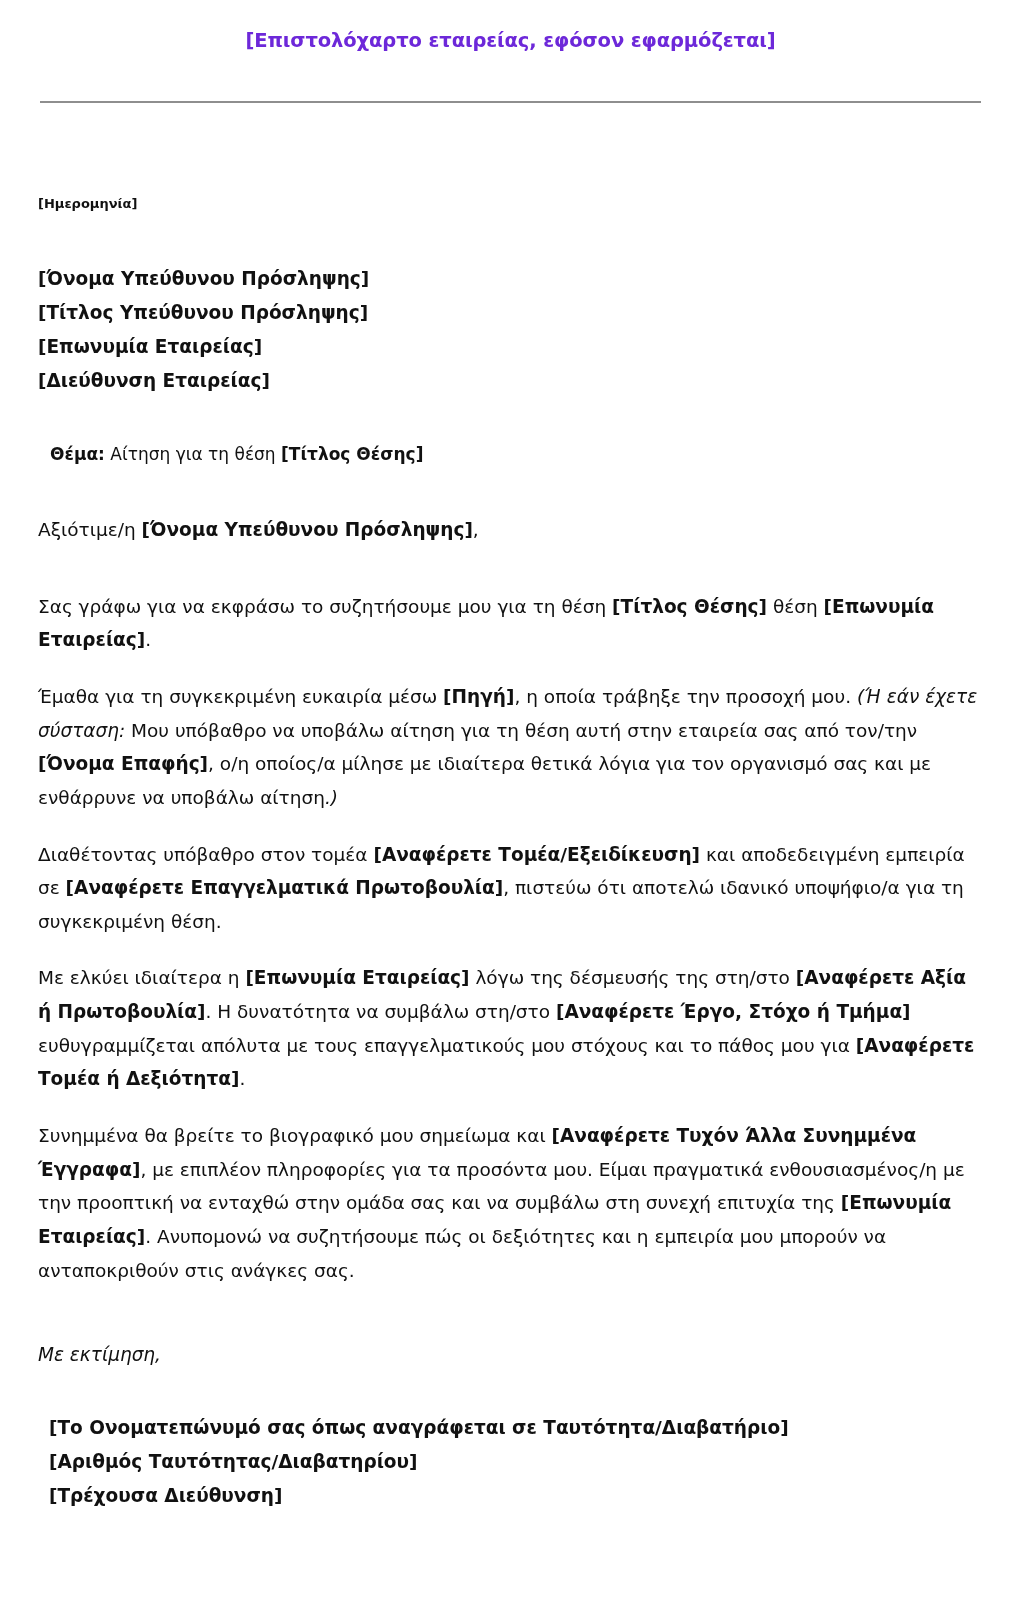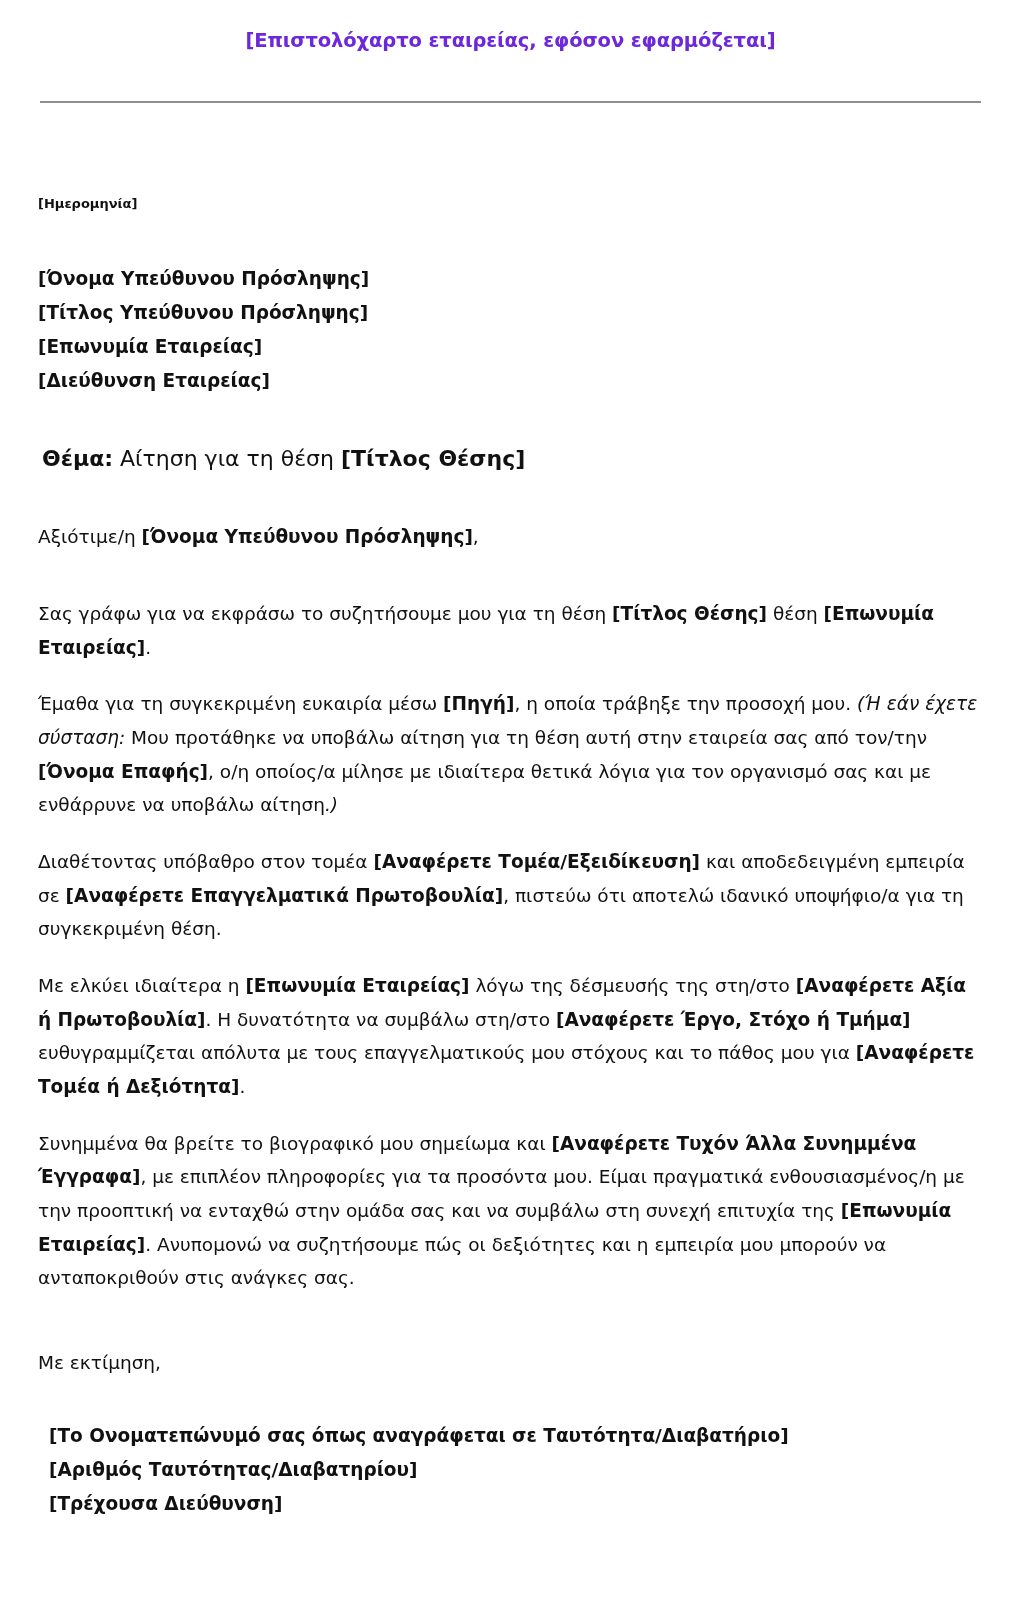--- a/index.html
+++ b/index.html
@@ -49,23 +49,23 @@
     margin: 0 0 48px 0;
   }
   .block-address {
     font-weight: bold;
     font-size: 18.5px;
     line-height: 1.84;
     margin: 0 0 44px 0;
   }
   .block-address .addr-line { display: block; }
   .subject {
-    font-size: 22px;
+    font-size: 17px;
     line-height: 1.5;
-    margin: 0 0 48px 4px;
+    margin: 0 0 48px 12px;
     font-weight: normal;
   }
   .salutation {
     font-size: 18.5px;
     line-height: 1.5;
     margin: 0 0 46px 0;
     font-weight: normal;
   }
   p.para {
     font-size: 18.5px;
@@ -74,20 +74,21 @@
     font-weight: normal;
     text-align: left;
   }
   b, .b { font-weight: bold; }
   i, .i { font-style: italic; }
   .closing {
     font-size: 18.5px;
     line-height: 1.5;
     margin: 54px 0 42px 0;
     font-weight: normal;
+    font-style: italic;
   }
   .signature {
     font-weight: bold;
     font-size: 18.5px;
     line-height: 1.84;
     margin: 11px;
   }
   .signature .sig-line { display: block; }
 </style>
 </head>
@@ -118,21 +119,21 @@
 
     <div class="salutation">
       <span>Αξιότιμε/η </span><b>[Όνομα Υπεύθυνου Πρόσληψης]</b><span>,</span>
     </div>
 
     <p class="para">
       <span>Σας γράφω για να εκφράσω το συζητήσουμε μου για τη θέση </span><b>[Τίτλος Θέσης]</b><span> θέση </span><b>[Επωνυμία Εταιρείας]</b><span>.</span>
     </p>
 
     <p class="para">
-      <span>Έμαθα για τη συγκεκριμένη ευκαιρία μέσω </span><b>[Πηγή]</b><span>, η οποία τράβηξε την προσοχή μου. </span><i>(Ή εάν έχετε σύσταση:</i><span> Μου προτάθηκε να υποβάλω αίτηση για τη θέση αυτή στην εταιρεία σας από τον/την </span><b>[Όνομα Επαφής]</b><span>, ο/η οποίος/α μίλησε με ιδιαίτερα θετικά λόγια για τον οργανισμό σας και με ενθάρρυνε να υποβάλω αίτηση</span><i>.)</i>
+      <span>Έμαθα για τη συγκεκριμένη ευκαιρία μέσω </span><b>[Πηγή]</b><span>, η οποία τράβηξε την προσοχή μου. </span><i>(Ή εάν έχετε σύσταση:</i><span> Μου υπόβαθρο να υποβάλω αίτηση για τη θέση αυτή στην εταιρεία σας από τον/την </span><b>[Όνομα Επαφής]</b><span>, ο/η οποίος/α μίλησε με ιδιαίτερα θετικά λόγια για τον οργανισμό σας και με ενθάρρυνε να υποβάλω αίτηση</span><i>.)</i>
     </p>
 
     <p class="para">
       <span>Διαθέτοντας υπόβαθρο στον τομέα </span><b>[Αναφέρετε Τομέα/Εξειδίκευση]</b><span> και αποδεδειγμένη εμπειρία σε </span><b>[Αναφέρετε Επαγγελματικά Πρωτοβουλία]</b><span>, πιστεύω ότι αποτελώ ιδανικό υποψήφιο/α για τη συγκεκριμένη θέση.</span>
     </p>
 
     <p class="para">
       <span>Με ελκύει ιδιαίτερα η </span><b>[Επωνυμία Εταιρείας]</b><span> λόγω της δέσμευσής της στη/στο </span><b>[Αναφέρετε Αξία ή Πρωτοβουλία]</b><span>. Η δυνατότητα να συμβάλω στη/στο </span><b>[Αναφέρετε Έργο, Στόχο ή Τμήμα]</b><span> ευθυγραμμίζεται απόλυτα με τους επαγγελματικούς μου στόχους και το πάθος μου για </span><b>[Αναφέρετε Τομέα ή Δεξιότητα]</b><span>.</span>
     </p>
 

